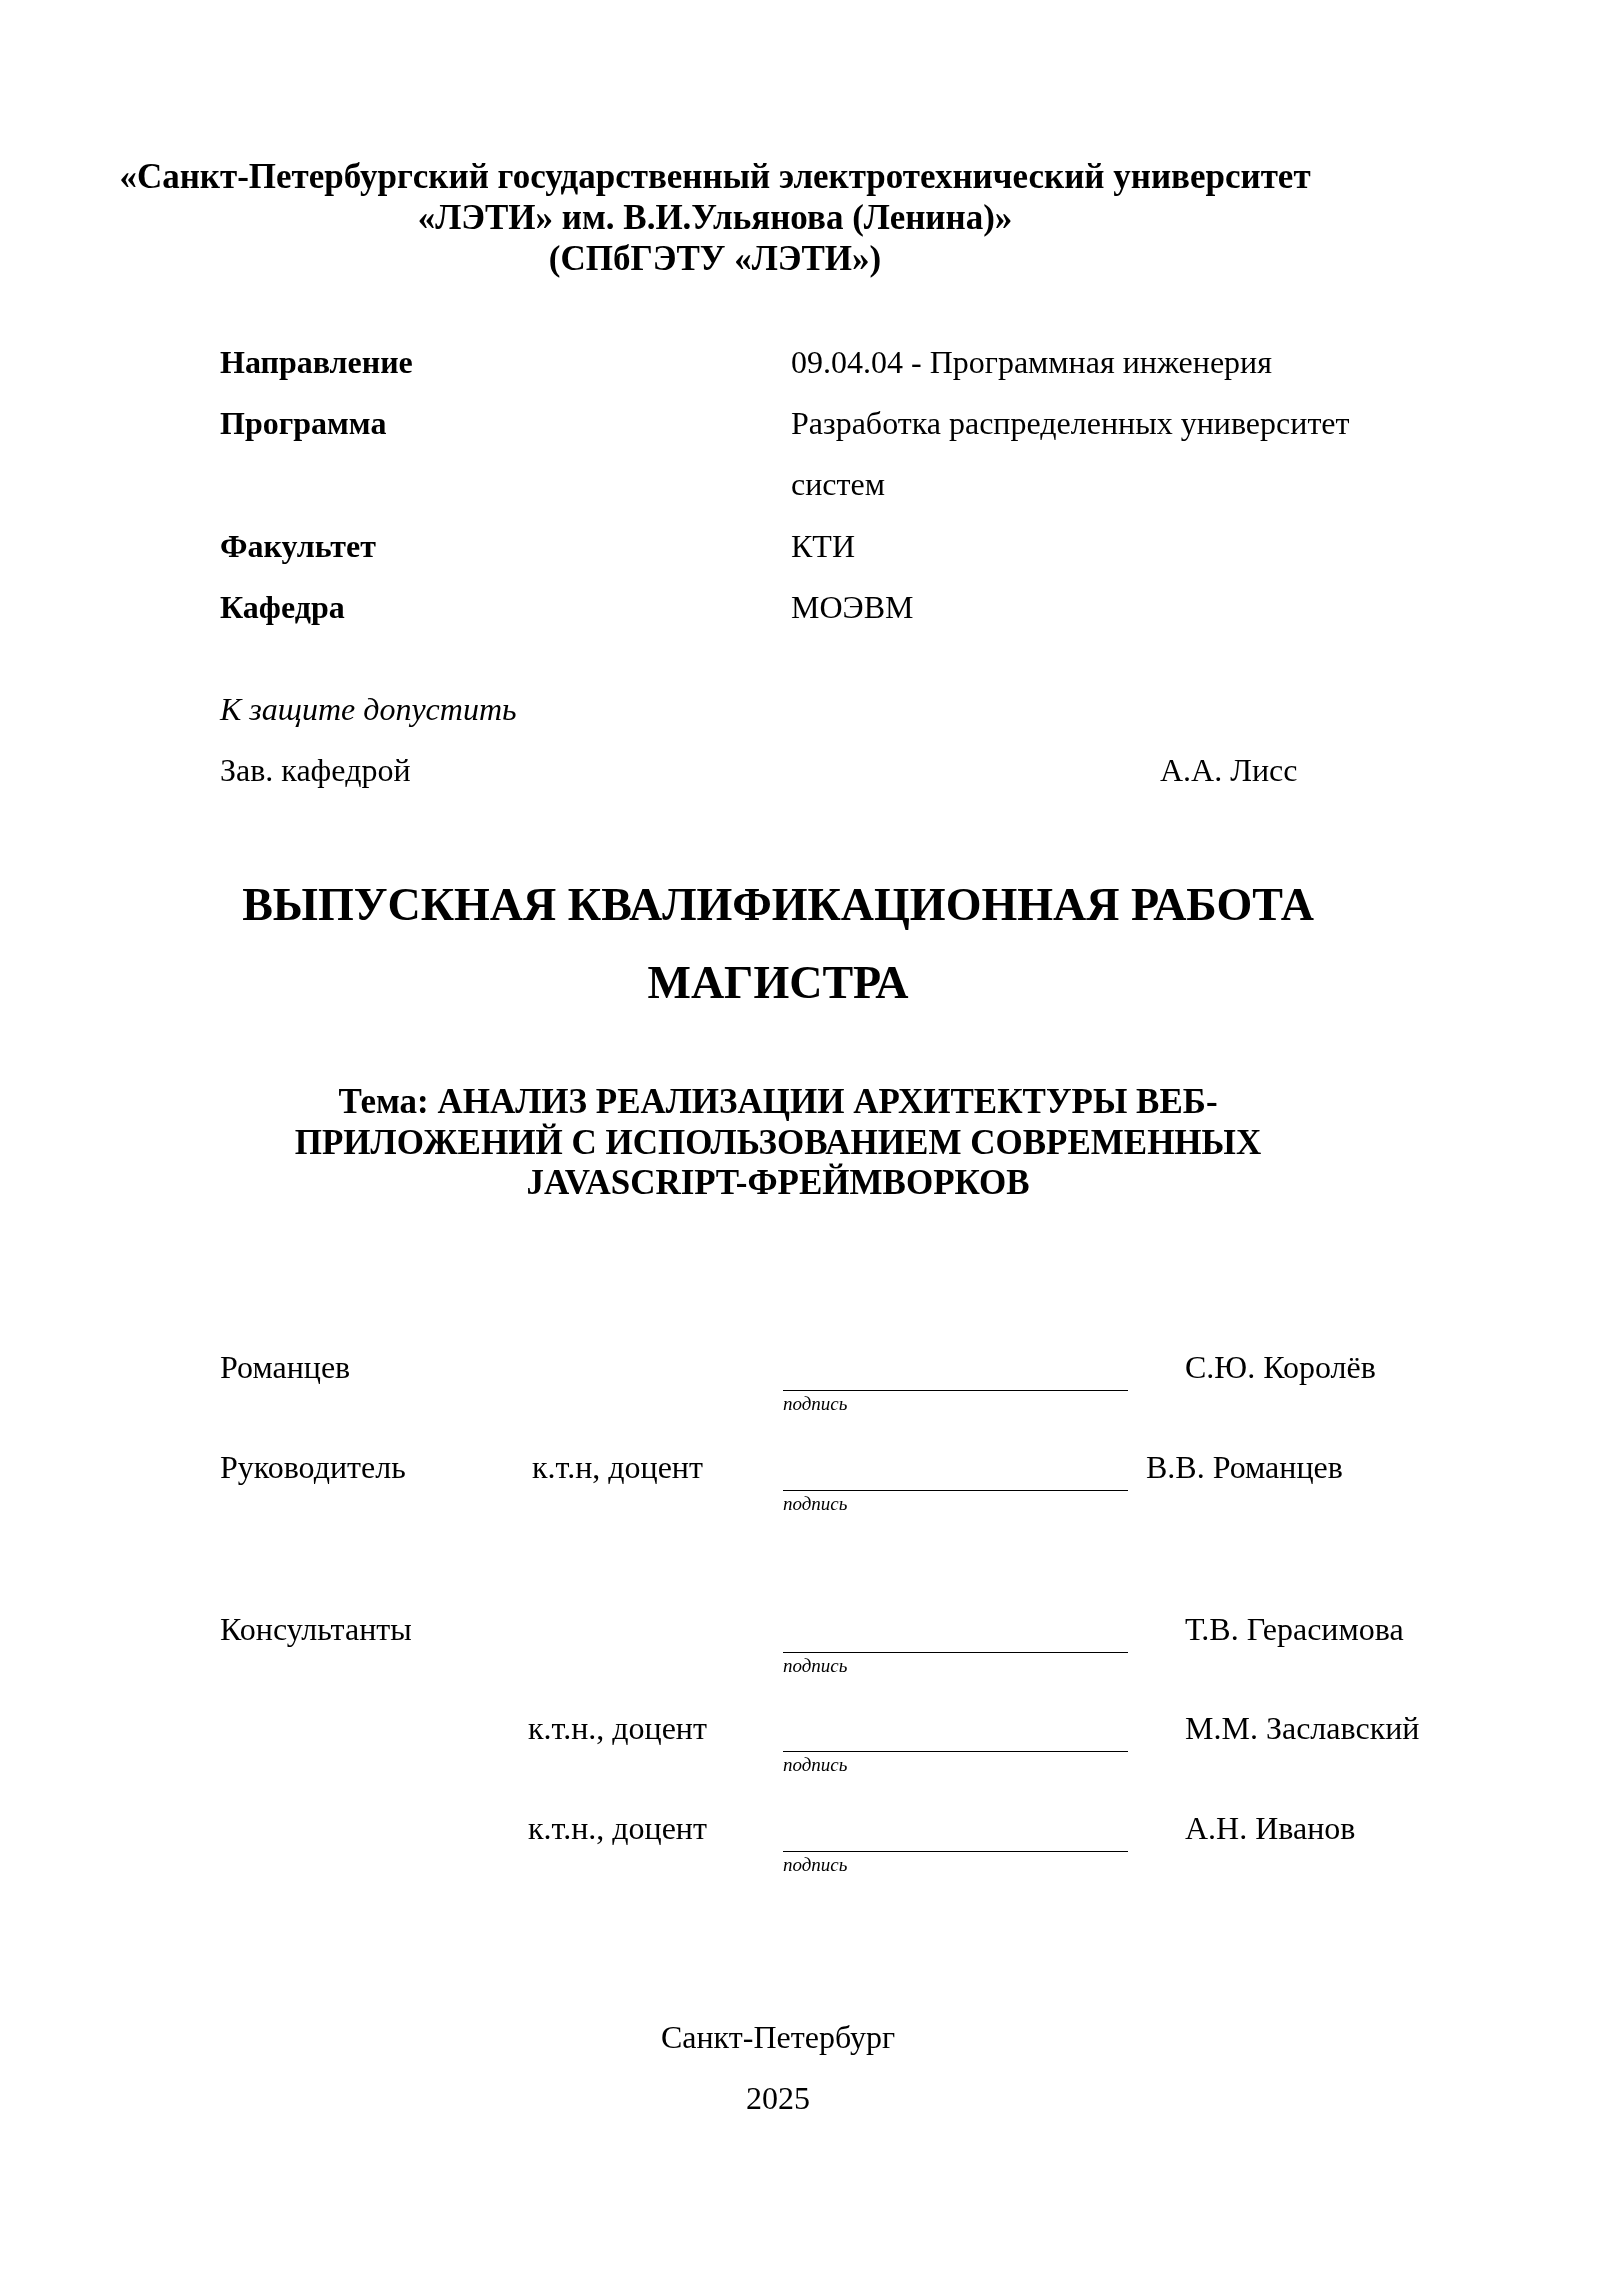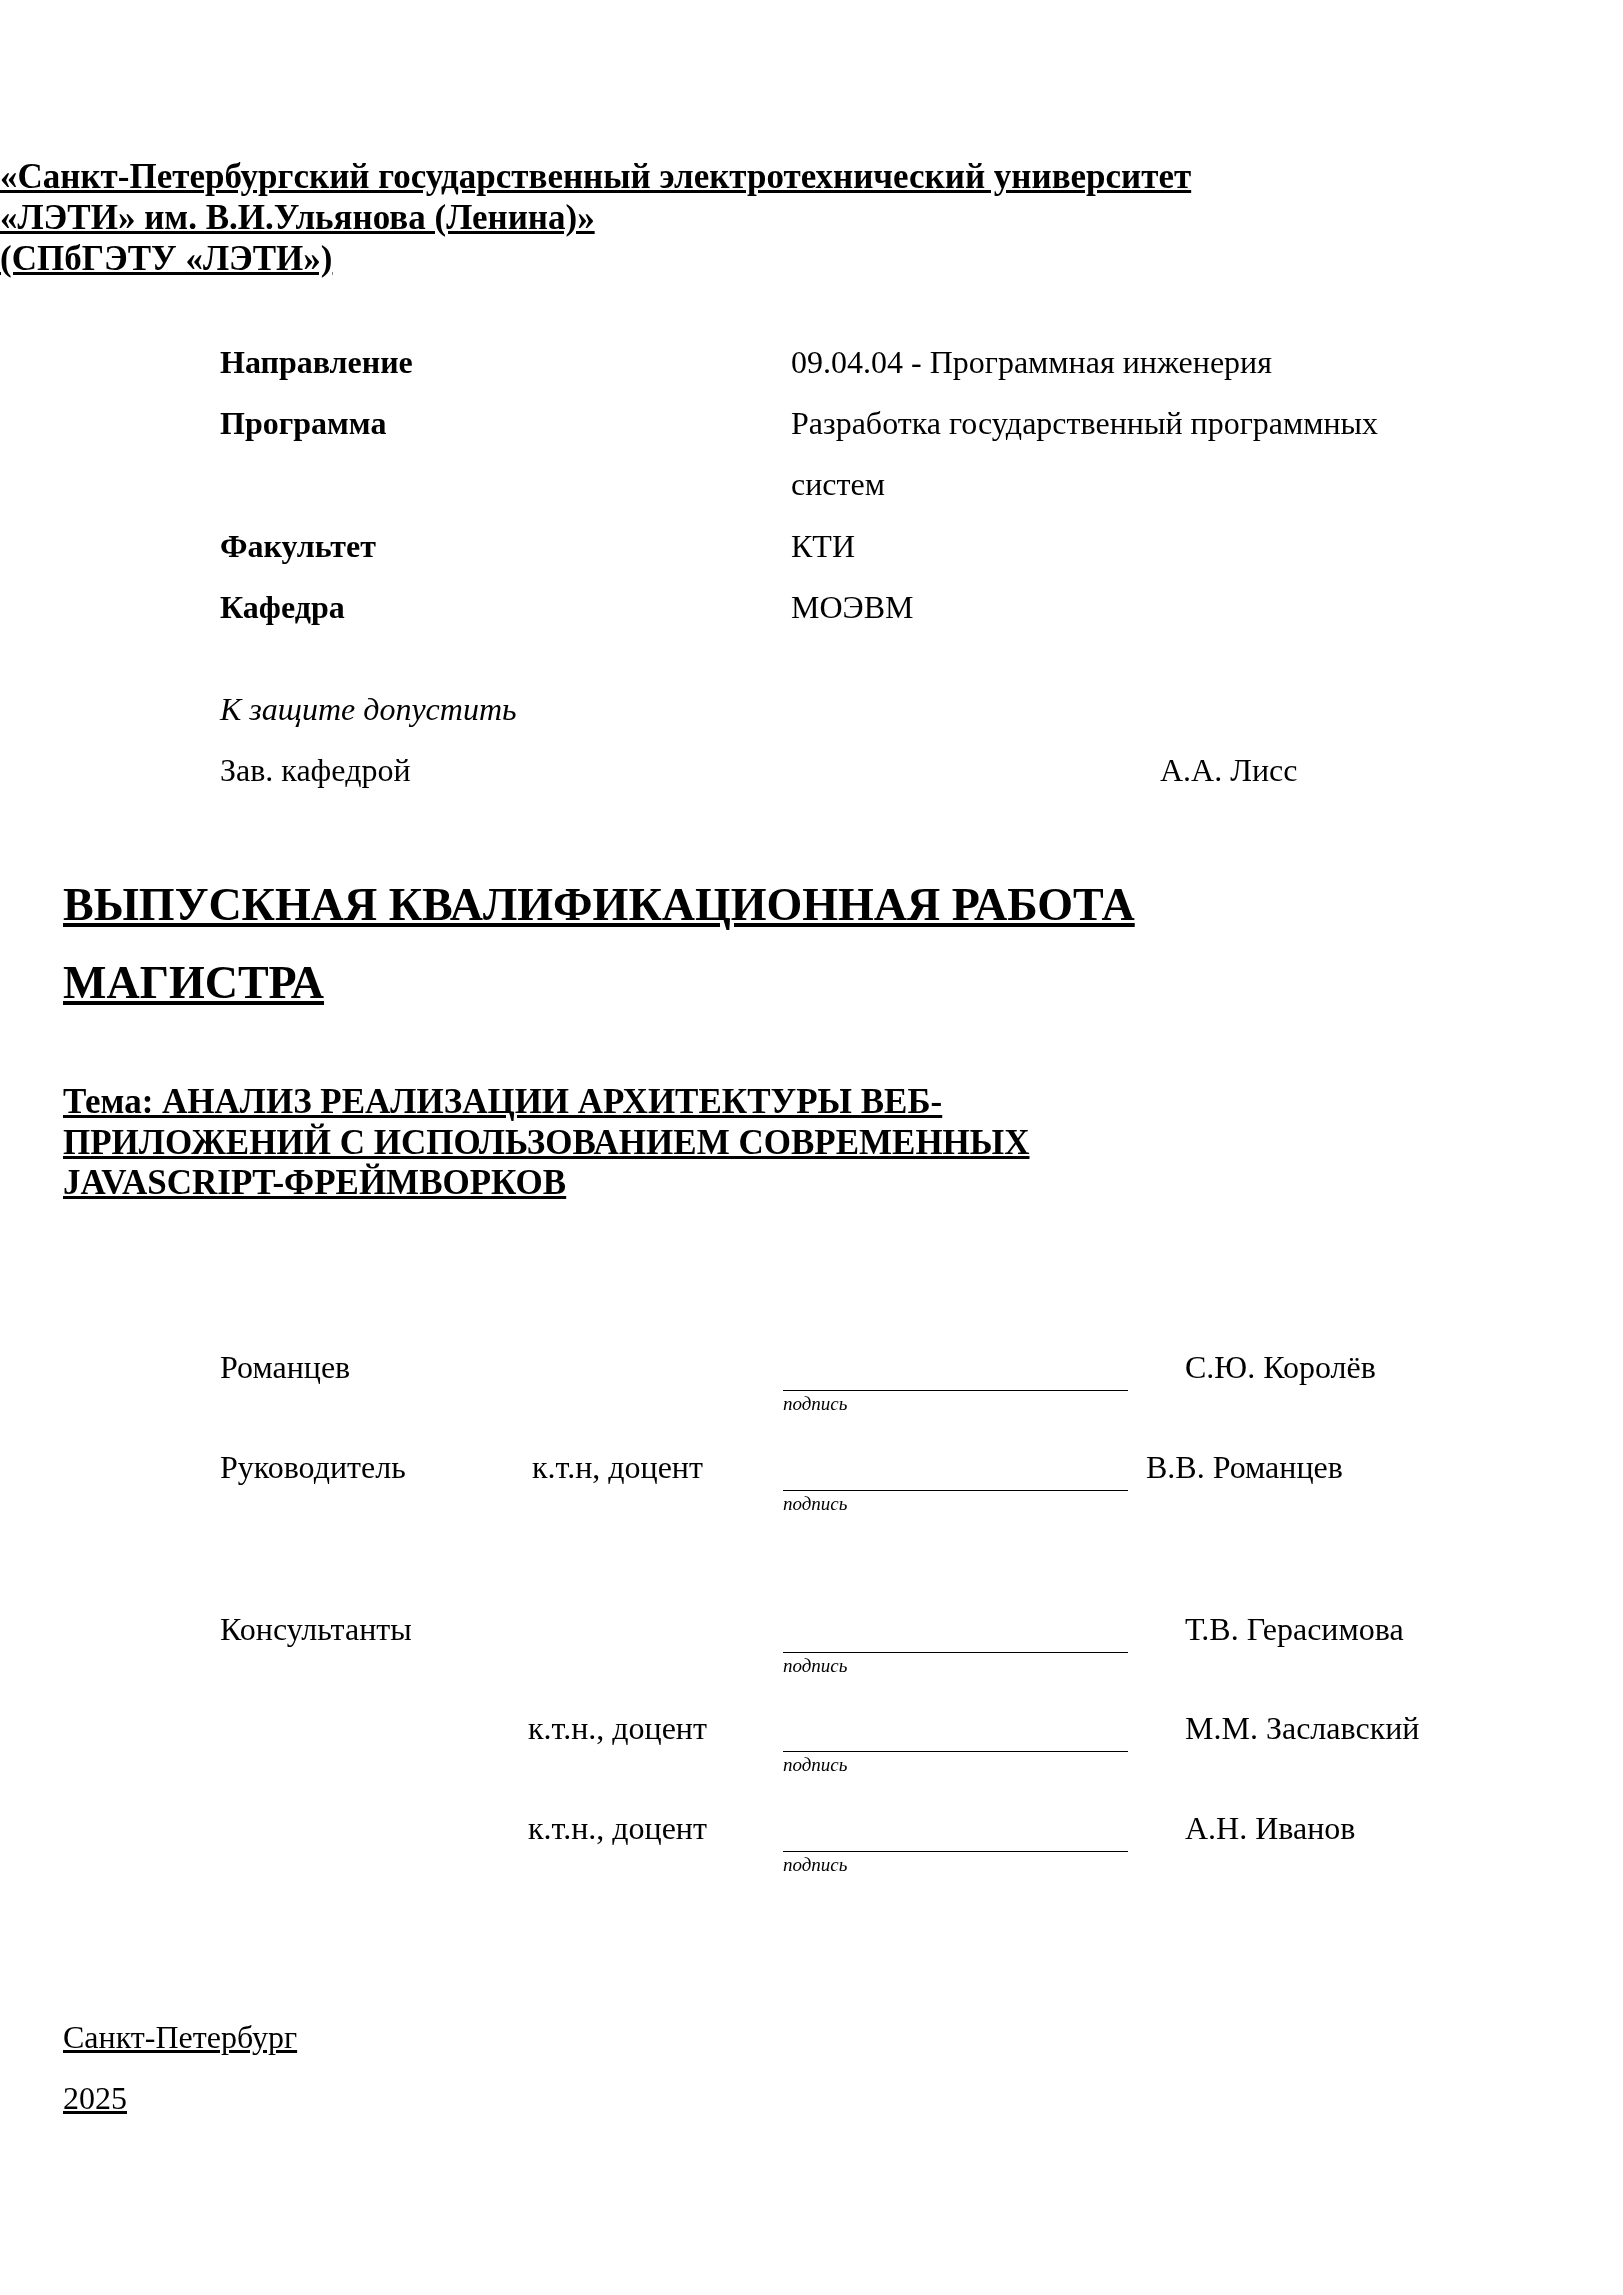--- a/index.html
+++ b/index.html
@@ -1,18 +1,18 @@
 <!DOCTYPE html>
 <html style="font-size:12.6px"><head>
 <meta charset="utf-8">
 <style>
   html, body { margin:0; padding:0; background:#ffffff; }
   body { width:1623px; height:2295px; position:relative; font-family:"Liberation Serif", serif; color:#000; overflow:hidden; }
   .abs { position:absolute; white-space:nowrap; }
-  .center { position:absolute; left:0; width:1430px; white-space:nowrap;text-decoration:underline; }
+  .center { position:absolute; left:0; width:1430px; text-align:center; white-space:nowrap; }
   .b { font-weight:bold; }
   .i { font-style:italic; }
   .f26 { font-size:32px; }
   .f28 { font-size:35px; }
   .f34 { font-size:46px; }
   .f30b { font-size:35px; }
   .sigline { position:absolute; height:0; border-top:1.6px solid #000; width:345px; }
   .sigcap { position:absolute; width:345px; text-align:left; font-size:19px; font-style:italic; }
 </style>
 </head>
@@ -20,21 +20,21 @@
 
 <div class="center b f28" style="top:157px;">«Санкт-Петербургский государственный электротехнический университет</div>
 <div class="center b f28" style="top:198px;">«ЛЭТИ» им. В.И.Ульянова (Ленина)»</div>
 <div class="center b f28" style="top:239px;">(СПбГЭТУ «ЛЭТИ»)</div>
 
 <div>
   <div class="abs b f26" style="left:220px; top:344px;">Направление</div>
   <div class="abs f26" style="left:791px; top:344px;">09.04.04 - Программная инженерия</div>
 
   <div class="abs b f26" style="left:220px; top:405px;">Программа</div>
-  <div class="abs f26" style="left:791px; top:405px;">Разработка государственный программных</div>
+  <div class="abs f26" style="left:791px; top:405px;">Разработка распределенных университет</div>
   <div class="abs f26" style="left:791px; top:466px;">систем</div>
 
   <div class="abs b f26" style="left:220px; top:528px;">Факультет</div>
   <div class="abs f26" style="left:791px; top:528px;text-align:right;">КТИ</div>
 
   <div class="abs b f26" style="left:220px; top:589px;">Кафедра</div>
   <div class="abs f26" style="left:791px; top:589px;">МОЭВМ</div>
 </div>
 
 <div class="abs i f26" style="left:220px; top:691px;">К защите допустить</div>

